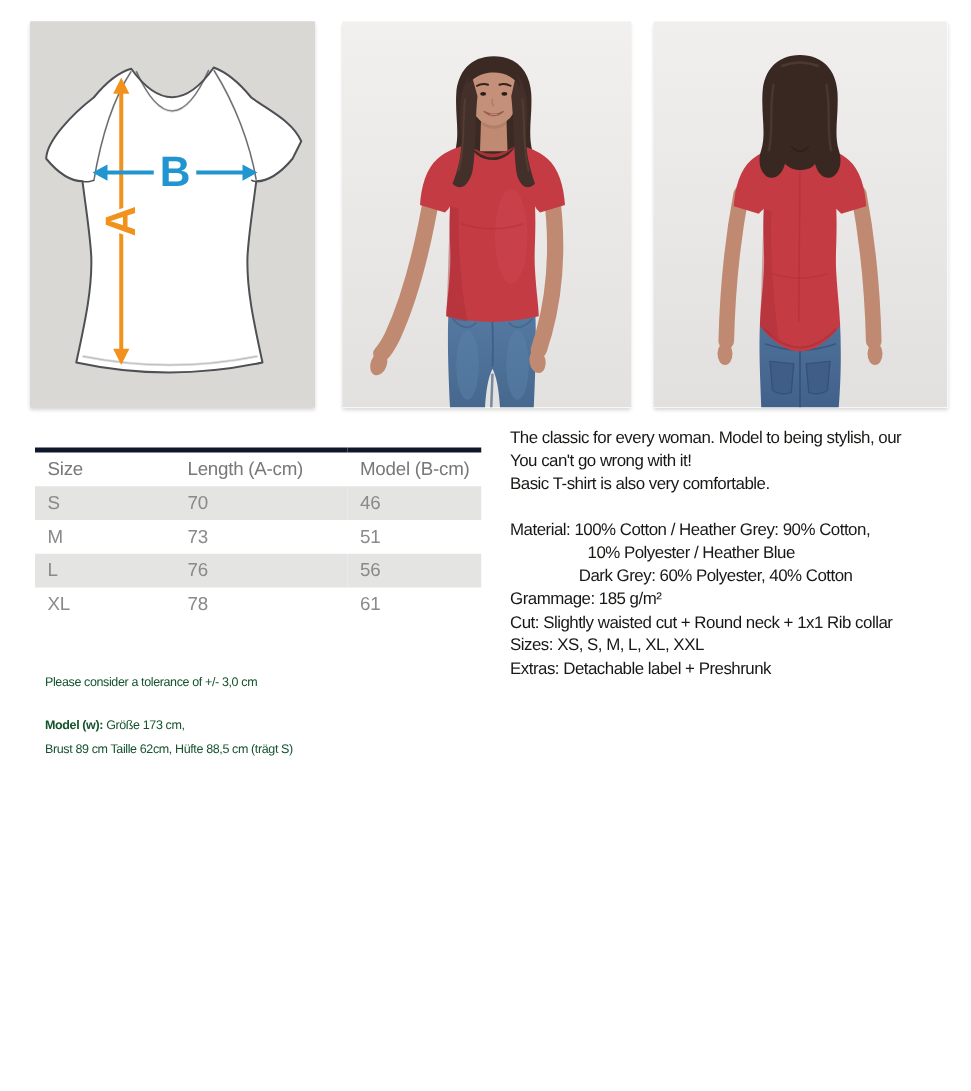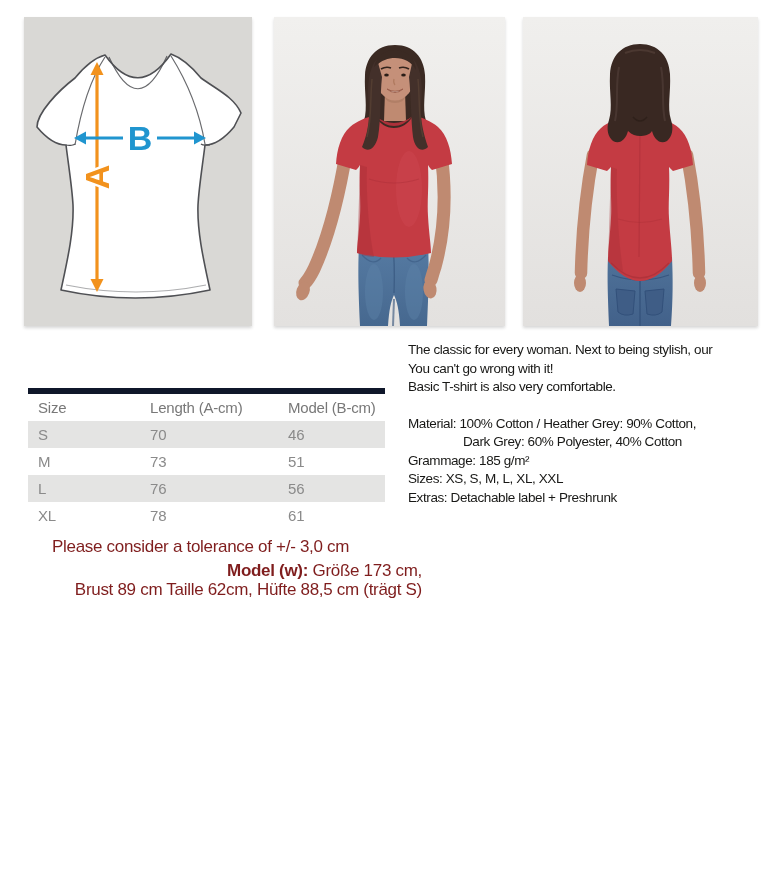--- a/index.html
+++ b/index.html
@@ -9,43 +9,43 @@
   }
   .panel { position:absolute; top:17px; height:309px; box-shadow:0 2px 3px rgba(0,0,0,.16); }
   .panel svg { display:block; width:100%; height:100%; }
   #diagram-panel { left:24px;  width:228px; background:#d9d8d5; }
   #front-panel   { left:274px; width:231px; }
   #back-panel    { left:523px; width:235px; }
 
   table.size-table {
     position:absolute; left:28px; top:358px; width:357px;
     border-collapse:collapse; table-layout:fixed;
-    border-top:6px solid #0f172a;
-    font-size:15px; color:#8a8a8a; letter-spacing:-0.2px;margin-top:30px;
+    border-top:4px solid #0f172a;
+    font-size:15px; color:#8a8a8a; letter-spacing:-0.2px;
   }
   table.size-table th {
     font-weight:400; color:#787878; text-align:left;
     height:27px; padding:0 0 0 10px;
   }
   table.size-table td { height:27px; padding:0 0 0 10px; }
   table.size-table tbody tr:nth-child(odd) { background:#e4e4e3; }
 
   .desc {
     position:absolute; left:408px; top:341px; width:365px;
     font-size:13.5px; line-height:18.5px; color:#181816; letter-spacing:-0.4px;
   }
   .desc .gap { height:18px; }
   .desc .ind-a { padding-left:62px; }
   .desc .ind-b { padding-left:55px; }
 
   .notes {
-    position:absolute; left:52px; top:537px; width:370px;
-    font-size:17px; line-height:19.5px; color:#7f1d1d; letter-spacing:-0.3px;
-  }
-  .notes .model-block { margin-top:4px;text-align:right; }
+    position:absolute; left:36px; top:537px; width:370px;
+    font-size:10px; line-height:19.5px; color:#14532d; letter-spacing:-0.3px;
+  }
+  .notes .model-block { margin-top:14px; }
   .notes .bold { font-weight:bold; }
 </style>
 </head>
 <body>
 
 <div class="page">
 
   <div class="panel" id="diagram-panel">
     <svg viewBox="0 0 228 309">
 
@@ -259,27 +259,29 @@
       </tr>
       <tr>
         <td>XL</td>
         <td>78</td>
         <td>61</td>
       </tr>
     </tbody>
   </table>
 
   <div class="desc">
-    <div>The classic for every woman. Next to being stylish, our</div>
+    <div>The classic for every woman. Model to being stylish, our</div>
     <div>You can't go wrong with it!</div>
     <div>Basic T-shirt is also very comfortable.</div>
     <div class="gap"></div>
     <div>Material: 100% Cotton / Heather Grey: 90% Cotton,</div>
+    <div class="ind-a">10% Polyester / Heather Blue</div>
     <div class="ind-b">Dark Grey: 60% Polyester, 40% Cotton</div>
     <div>Grammage: 185 g/m²</div>
+    <div>Cut: Slightly waisted cut + Round neck + 1x1 Rib collar</div>
     <div>Sizes: XS, S, M, L, XL, XXL</div>
     <div>Extras: Detachable label + Preshrunk</div>
   </div>
 
   <div class="notes">
     <div>Please consider a tolerance of +/- 3,0 cm</div>
     <div class="model-block">
       <div><span class="bold">Model (w):</span><span> Größe 173 cm,</span></div>
       <div>Brust 89 cm Taille 62cm, Hüfte 88,5 cm (trägt S)</div>
     </div>

